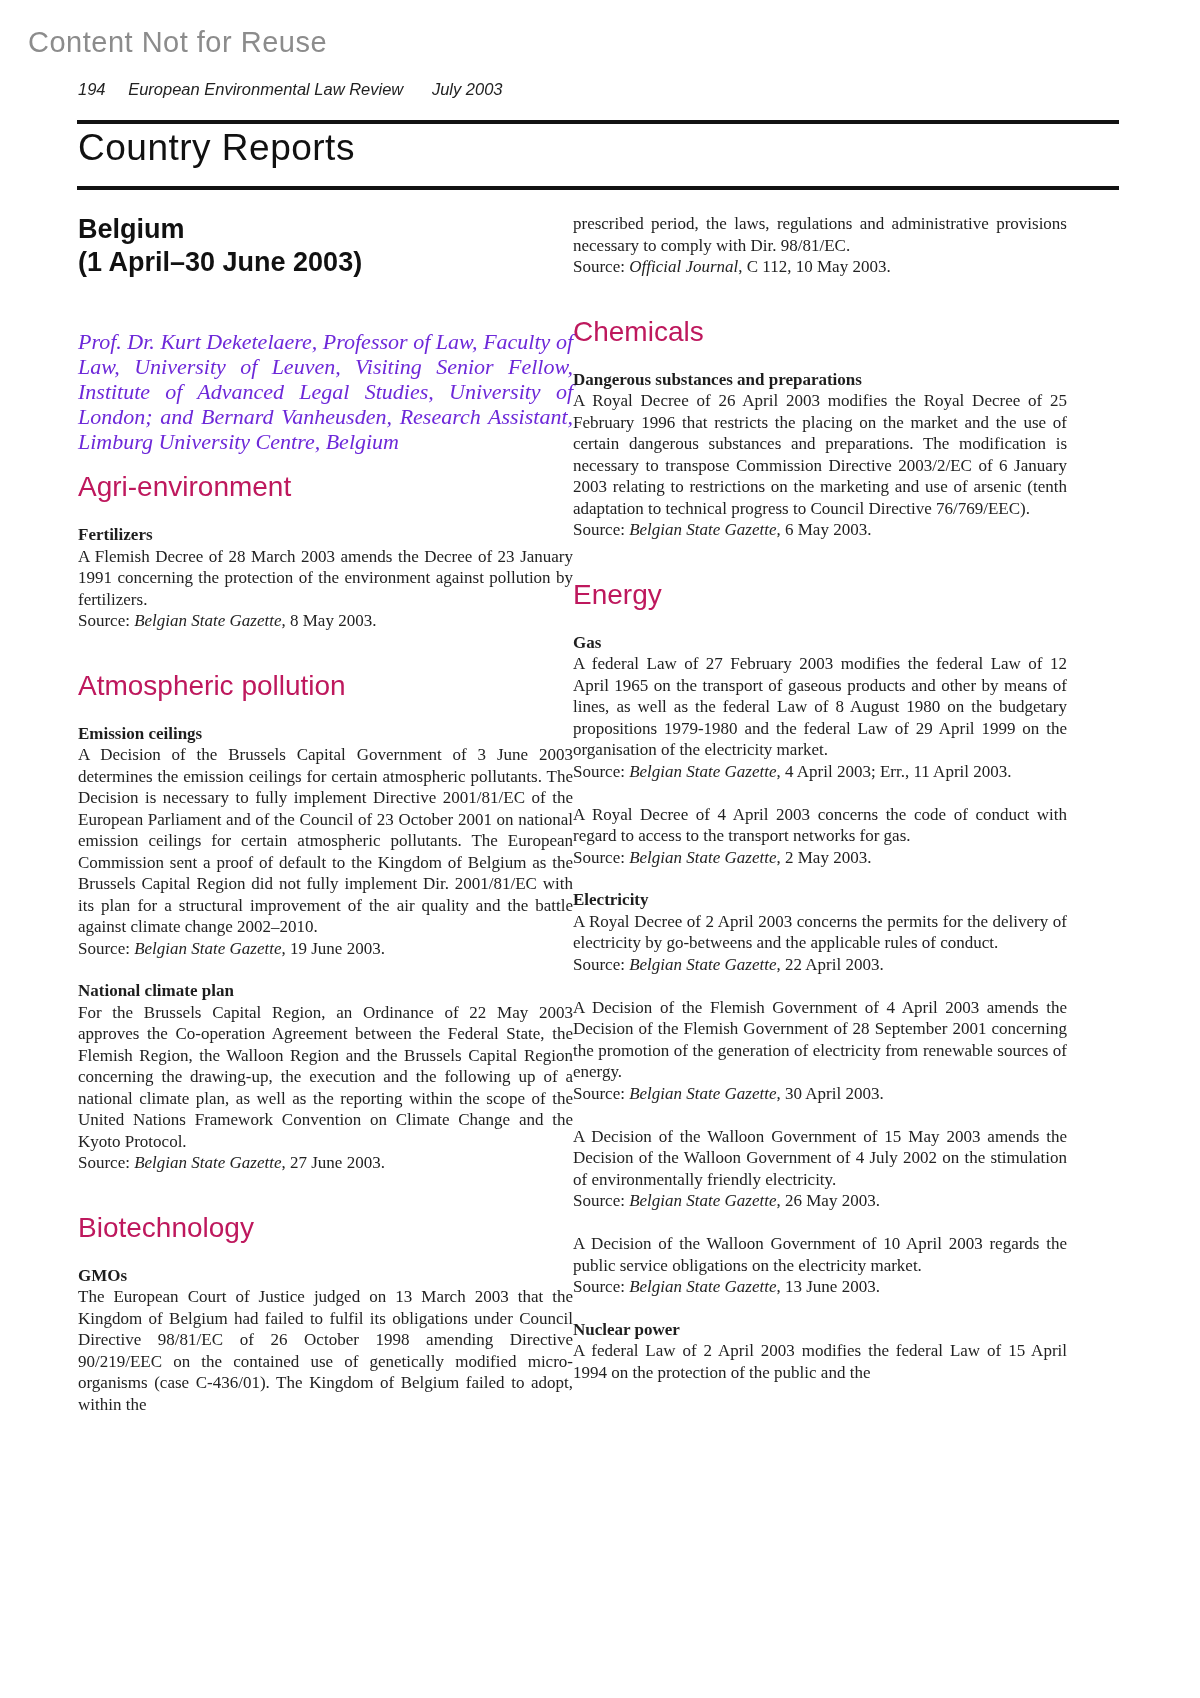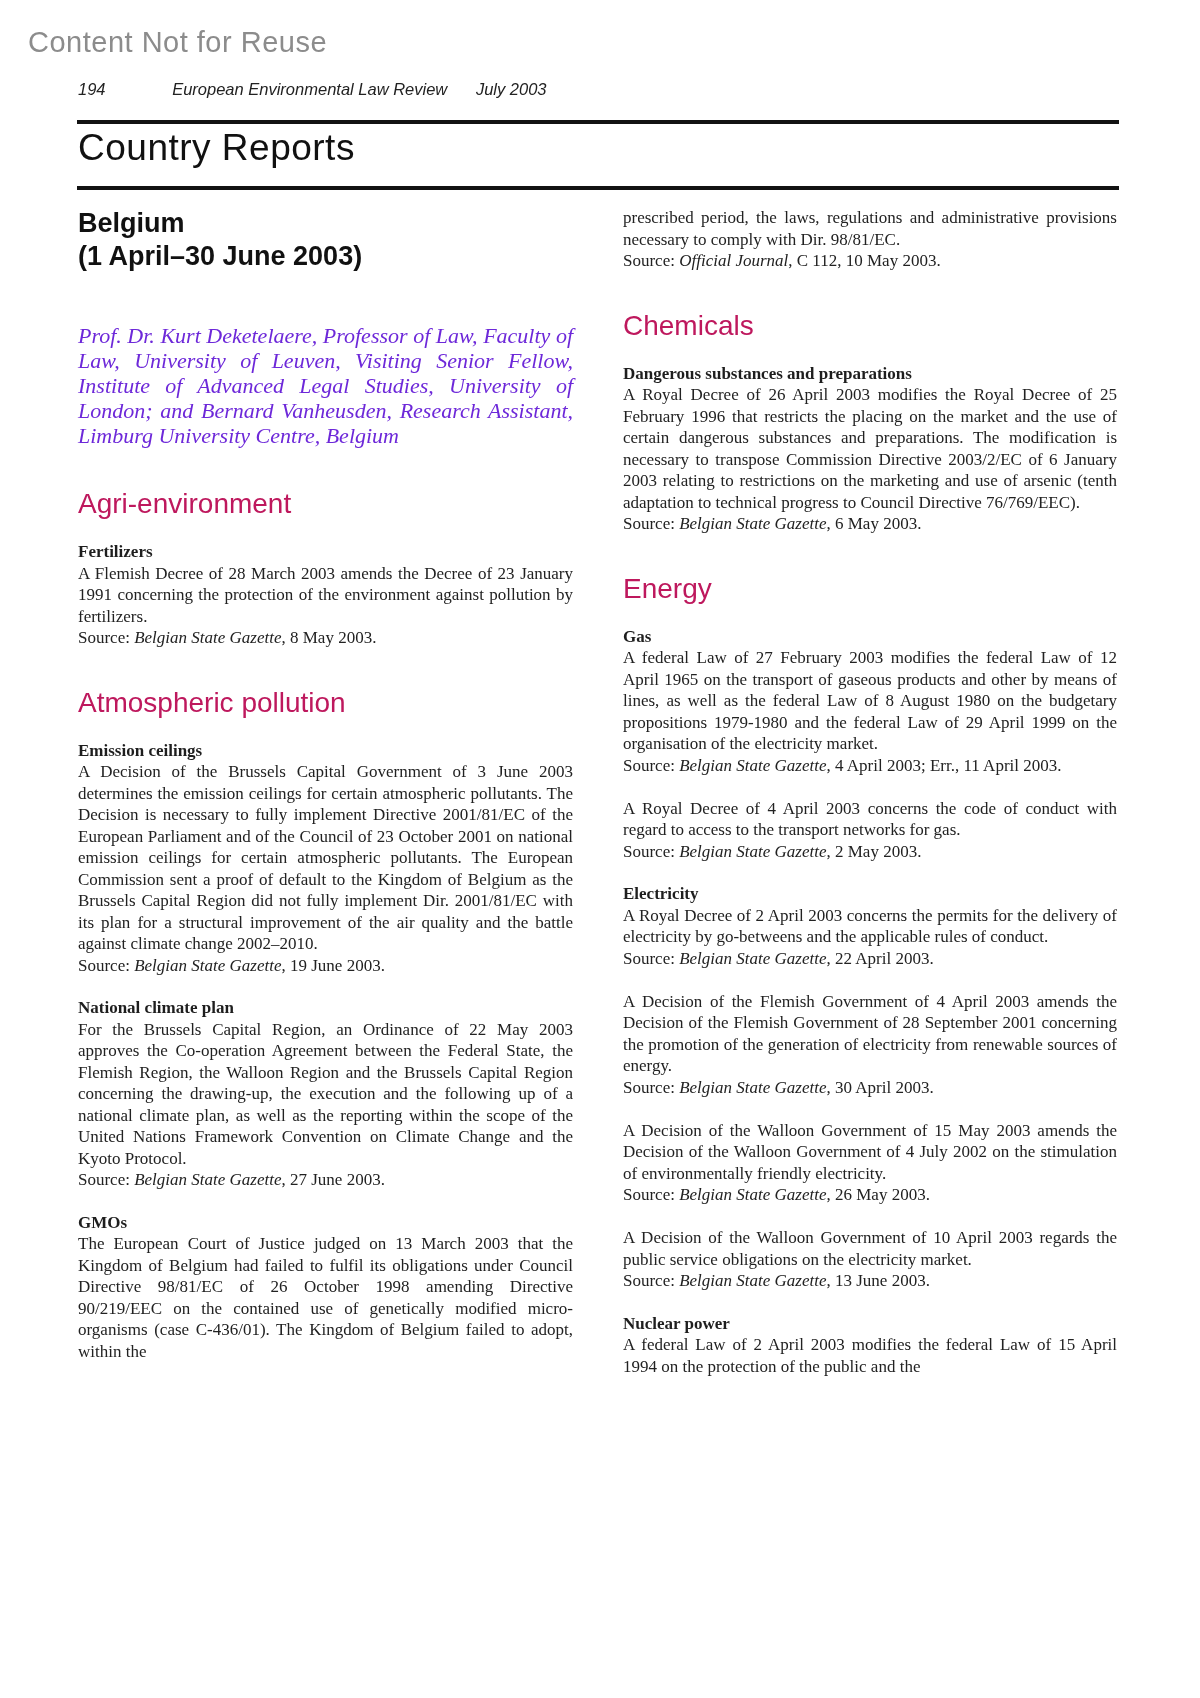--- a/index.html
+++ b/index.html
@@ -13,35 +13,35 @@
     position:absolute; left:28px; top:26px;
     font-family:"Liberation Sans", "DejaVu Sans", sans-serif;
     font-size:29px; color:#8c8c8c; letter-spacing:0.5px;
   }
   .masthead {
     position:absolute; left:78px; top:80px;
     font-family:"Liberation Sans", "DejaVu Sans", sans-serif;
     font-style:italic; font-size:16.5px; color:#222;
   }
   .masthead .pagenum { margin-right:18px; }
-  .masthead .journal { margin-right:24px;margin-left:44px; }
+  .masthead .journal { margin-right:24px; }
   .rule {
     position:absolute; left:77px; width:1042px; height:4px; background:#121212;
   }
   .rule-top { top:120px; }
   .rule-bottom { top:186px; }
   .page-title {
     position:absolute; left:78px; top:126px; margin:0;
     font-family:"Liberation Sans", "DejaVu Sans", sans-serif;
     font-weight:400; font-size:37px; line-height:1.2; color:#111;
     letter-spacing:0.5px;
   }
   .columns {
-    position:absolute; left:78px; top:207px; width:1040px;
-    display:flex; gap:50px;
+    position:absolute; left:78px; top:213px; width:1040px;
+    display:flex; 
   }
   .col-left  { width:495px; }
   .col-right { width:494px; }
   .country-title {
     margin:0;
     font-family:"Liberation Sans", "DejaVu Sans", sans-serif;
     font-weight:700; font-size:27px; line-height:1.22; color:#111;
   }
   .byline {
     margin:50px 0 0; font-style:italic;
@@ -57,21 +57,21 @@
     font-weight:700; font-size:17px; line-height:21.5px; color:#1e1e1e;
     margin:21px 0 0;
   }
   .section-heading + .sub-heading { margin-top:0; }
   .body-para, .source-line {
     margin:0; font-size:17px; line-height:21.5px;
     text-align:justify; color:#222;
   }
   .source-line + .body-para { margin-top:21.5px; }
   .source-line .src-italic { font-style:italic; }
-  #left-blocks > .section-heading:first-child { margin-top:40px; }
+  #left-blocks > .section-heading:first-child { margin-top:17px; }
 </style>
 </head>
 <body>
 
 <div class="page">
 
   <div class="watermark">Content Not for Reuse</div>
 
   <div class="masthead">
     <span class="pagenum">194</span>
@@ -98,20 +98,21 @@
           <h3 class="sub-heading">Fertilizers</h3>
           <p class="body-para">A Flemish Decree of 28 March 2003 amends the Decree of 23 January 1991 concerning the protection of the environment against pollution by fertilizers.</p>
           <p class="source-line"><span>Source: </span><i class="src-italic">Belgian State Gazette</i><span>, 8 May 2003.</span></p>
           <h2 class="section-heading">Atmospheric pollution</h2>
           <h3 class="sub-heading">Emission ceilings</h3>
           <p class="body-para">A Decision of the Brussels Capital Government of 3 June 2003 determines the emission ceilings for certain atmospheric pollutants. The Decision is necessary to fully implement Directive 2001/81/EC of the European Parliament and of the Council of 23 October 2001 on national emission ceilings for certain atmospheric pollutants. The European Commission sent a proof of default to the Kingdom of Belgium as the Brussels Capital Region did not fully implement Dir. 2001/81/EC with its plan for a structural improvement of the air quality and the battle against climate change 2002–2010.</p>
           <p class="source-line"><span>Source: </span><i class="src-italic">Belgian State Gazette</i><span>, 19 June 2003.</span></p>
           <h3 class="sub-heading">National climate plan</h3>
           <p class="body-para">For the Brussels Capital Region, an Ordinance of 22 May 2003 approves the Co-operation Agreement between the Federal State, the Flemish Region, the Walloon Region and the Brussels Capital Region concerning the drawing-up, the execution and the following up of a national climate plan, as well as the reporting within the scope of the United Nations Framework Convention on Climate Change and the Kyoto Protocol.</p>
           <p class="source-line"><span>Source: </span><i class="src-italic">Belgian State Gazette</i><span>, 27 June 2003.</span></p>
+          <h2 class="section-heading">Biotechnology</h2>
           <h3 class="sub-heading">GMOs</h3>
           <p class="body-para">The European Court of Justice judged on 13 March 2003 that the Kingdom of Belgium had failed to fulfil its obligations under Council Directive 98/81/EC of 26 October 1998 amending Directive 90/219/EEC on the contained use of genetically modified micro-organisms (case C-436/01). The Kingdom of Belgium failed to adopt, within the</p>
         </div>
     </div>
 
     <div class="col-right">
       <div id="right-blocks">
           <p class="body-para">prescribed period, the laws, regulations and administrative provisions necessary to comply with Dir. 98/81/EC.</p>
           <p class="source-line"><span>Source: </span><i class="src-italic">Official Journal</i><span>, C 112, 10 May 2003.</span></p>
           <h2 class="section-heading">Chemicals</h2>

